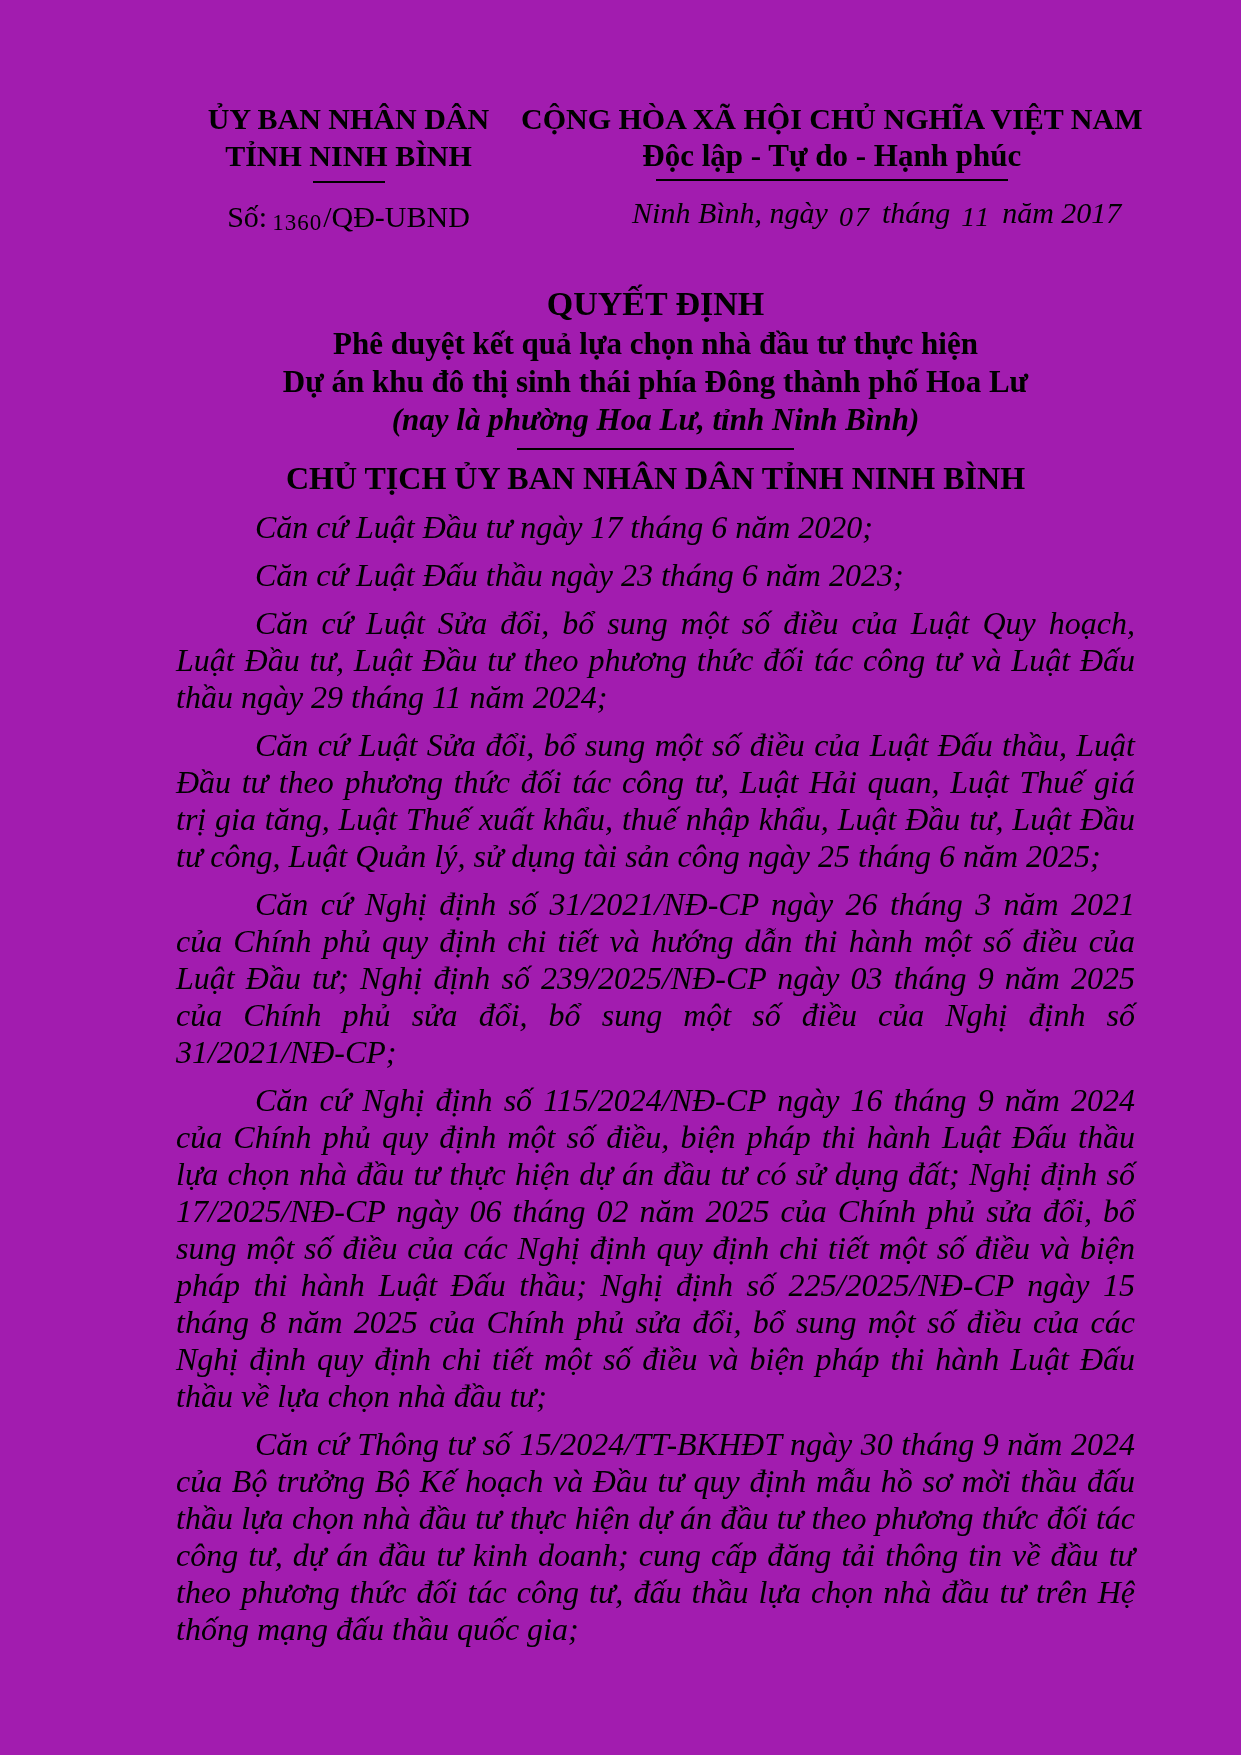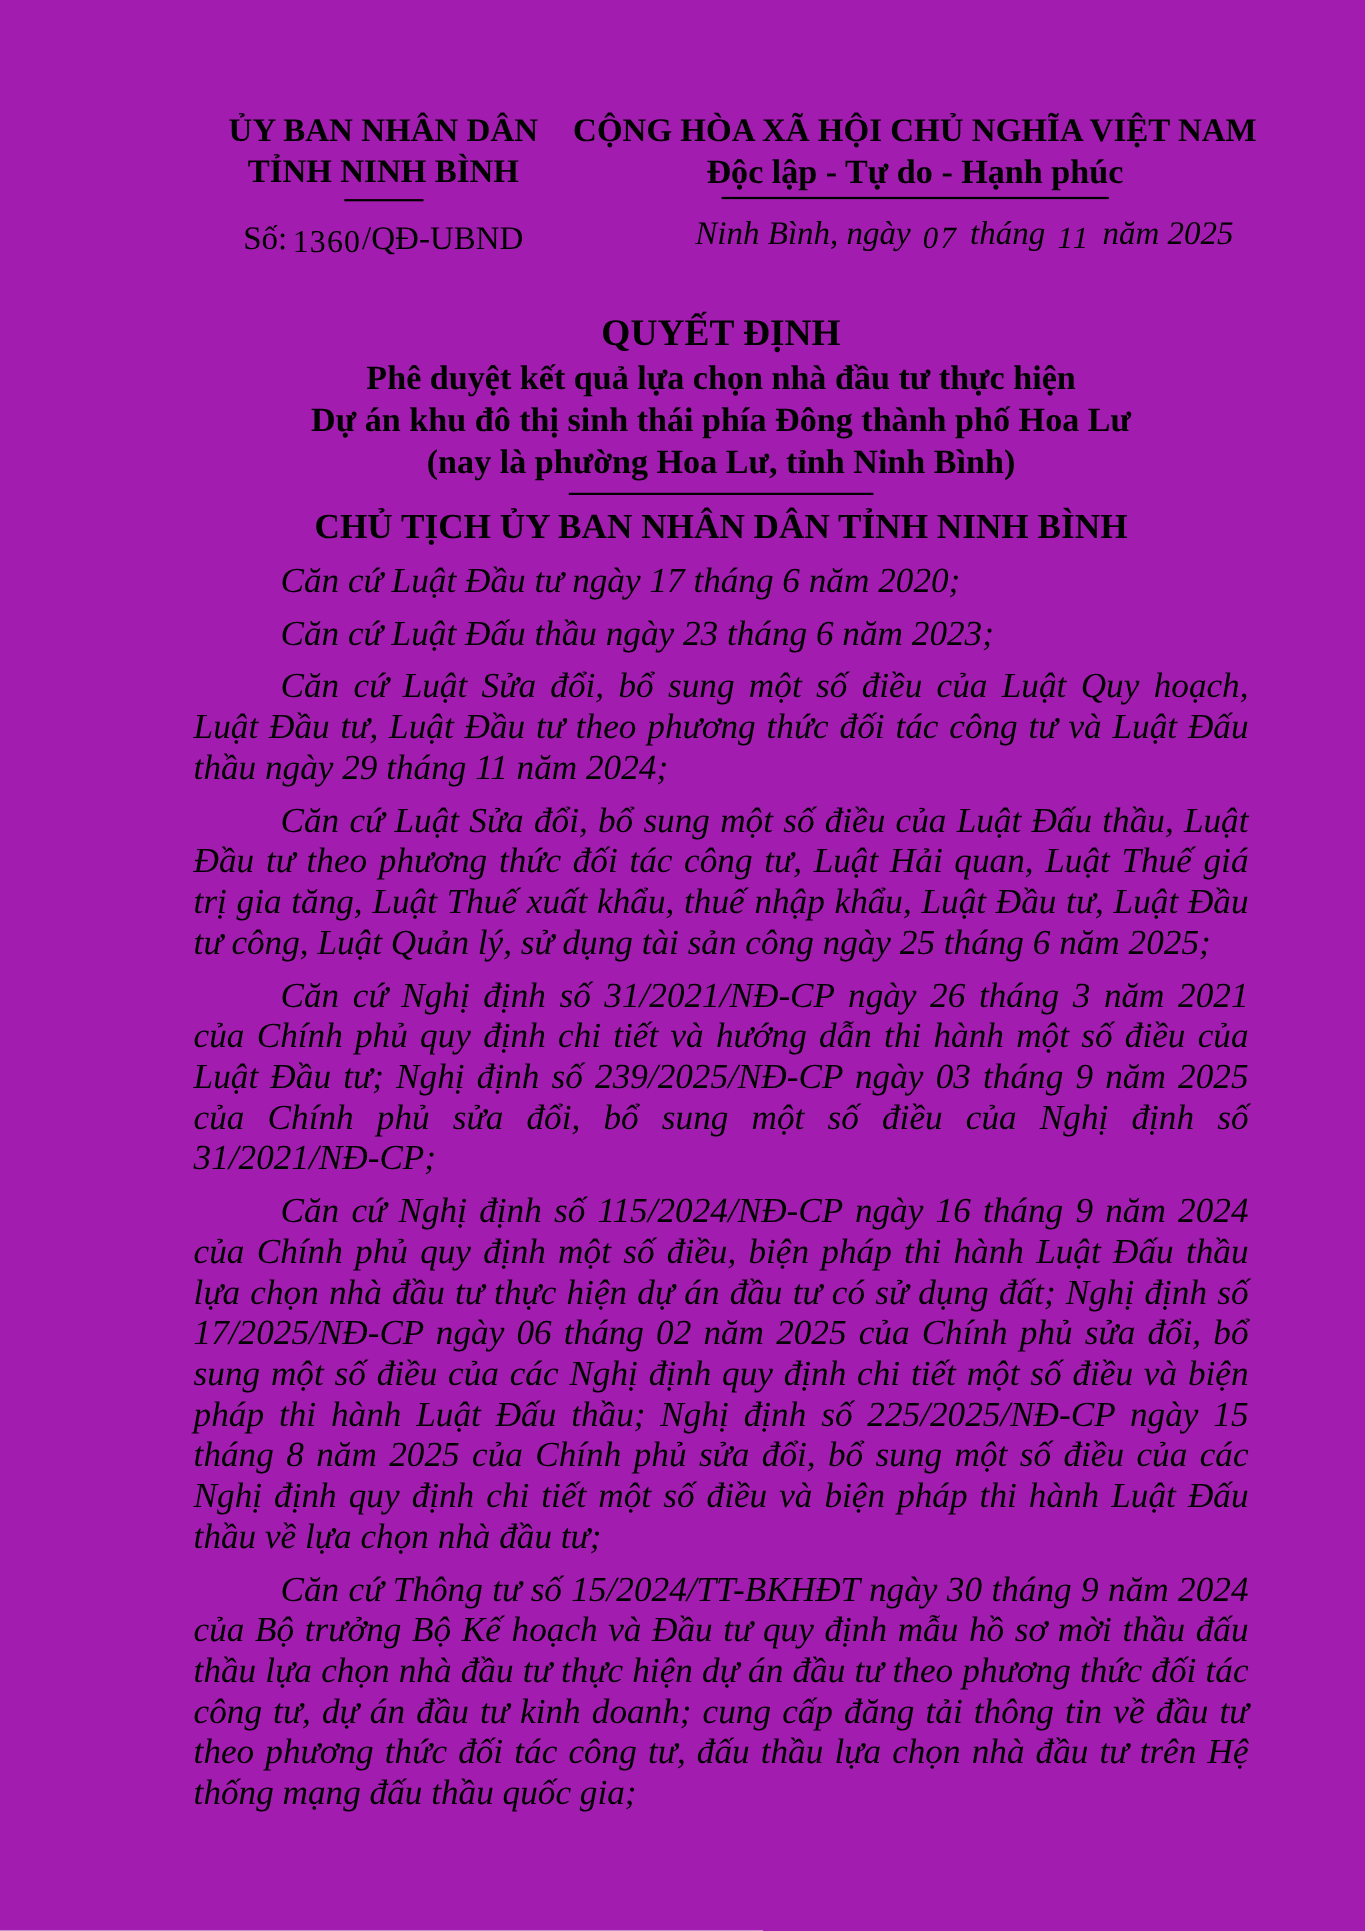--- a/index.html
+++ b/index.html
@@ -47,21 +47,21 @@
     line-height: 36px;
     margin-top: 16px;
     white-space: nowrap;
   }
   .fill-upright {
     display: inline-block;
     position: relative;
     top: 3px;
     letter-spacing: 1px;
     margin: 0 1px 0 5px;
-    font-size: 29px;
+    font-size: 23px;
   }
   .nat-line1 {
     font-weight: bold;
     font-size: 30px;
     line-height: 37px;
     white-space: nowrap;
   }
   .nat-line2 {
     font-weight: bold;
     font-size: 31px;
@@ -105,20 +105,21 @@
     white-space: nowrap;
   }
   .decision-sub {
     font-weight: bold;
     font-size: 31px;
     line-height: 38px;
     white-space: nowrap;
   }
   .decision-sub-italic {
     font-weight: bold;
+    font-style: italic;
     font-size: 31px;
     line-height: 38px;
     white-space: nowrap;
   }
   .title-rule {
     width: 277px;
     border-top: 2.5px solid #000;
     margin: 9px auto 0;
   }
 
@@ -164,21 +165,21 @@
       <div class="org-rule"></div>
       <div class="doc-number">
         <span>Số:</span><span class="fill-upright">1360</span><span>/QĐ-UBND</span>
       </div>
     </div>
     <div class="header-right">
       <div class="nat-line1">CỘNG HÒA XÃ HỘI CHỦ NGHĨA VIỆT NAM</div>
       <div class="nat-line2">Độc lập - Tự do - Hạnh phúc</div>
       <div class="nat-rule"></div>
       <div class="place-date">
-        <span>Ninh Bình, ngày</span><span class="fill-italic">07</span><span>tháng</span><span class="fill-italic">11</span><span>năm 2025</span>
+        <span>Ninh Bình, ngày</span><span class="fill-italic">07</span><span>tháng</span><span class="fill-italic">11</span><span>năm 2017</span>
       </div>
     </div>
   </div>
 
   <div class="title-block">
     <div class="decision-heading">QUYẾT ĐỊNH</div>
     <div class="decision-sub">Phê duyệt kết quả lựa chọn nhà đầu tư thực hiện</div>
     <div class="decision-sub">Dự án khu đô thị sinh thái phía Đông thành phố Hoa Lư</div>
     <div class="decision-sub-italic">(nay là phường Hoa Lư, tỉnh Ninh Bình)</div>
     <div class="title-rule"></div>

